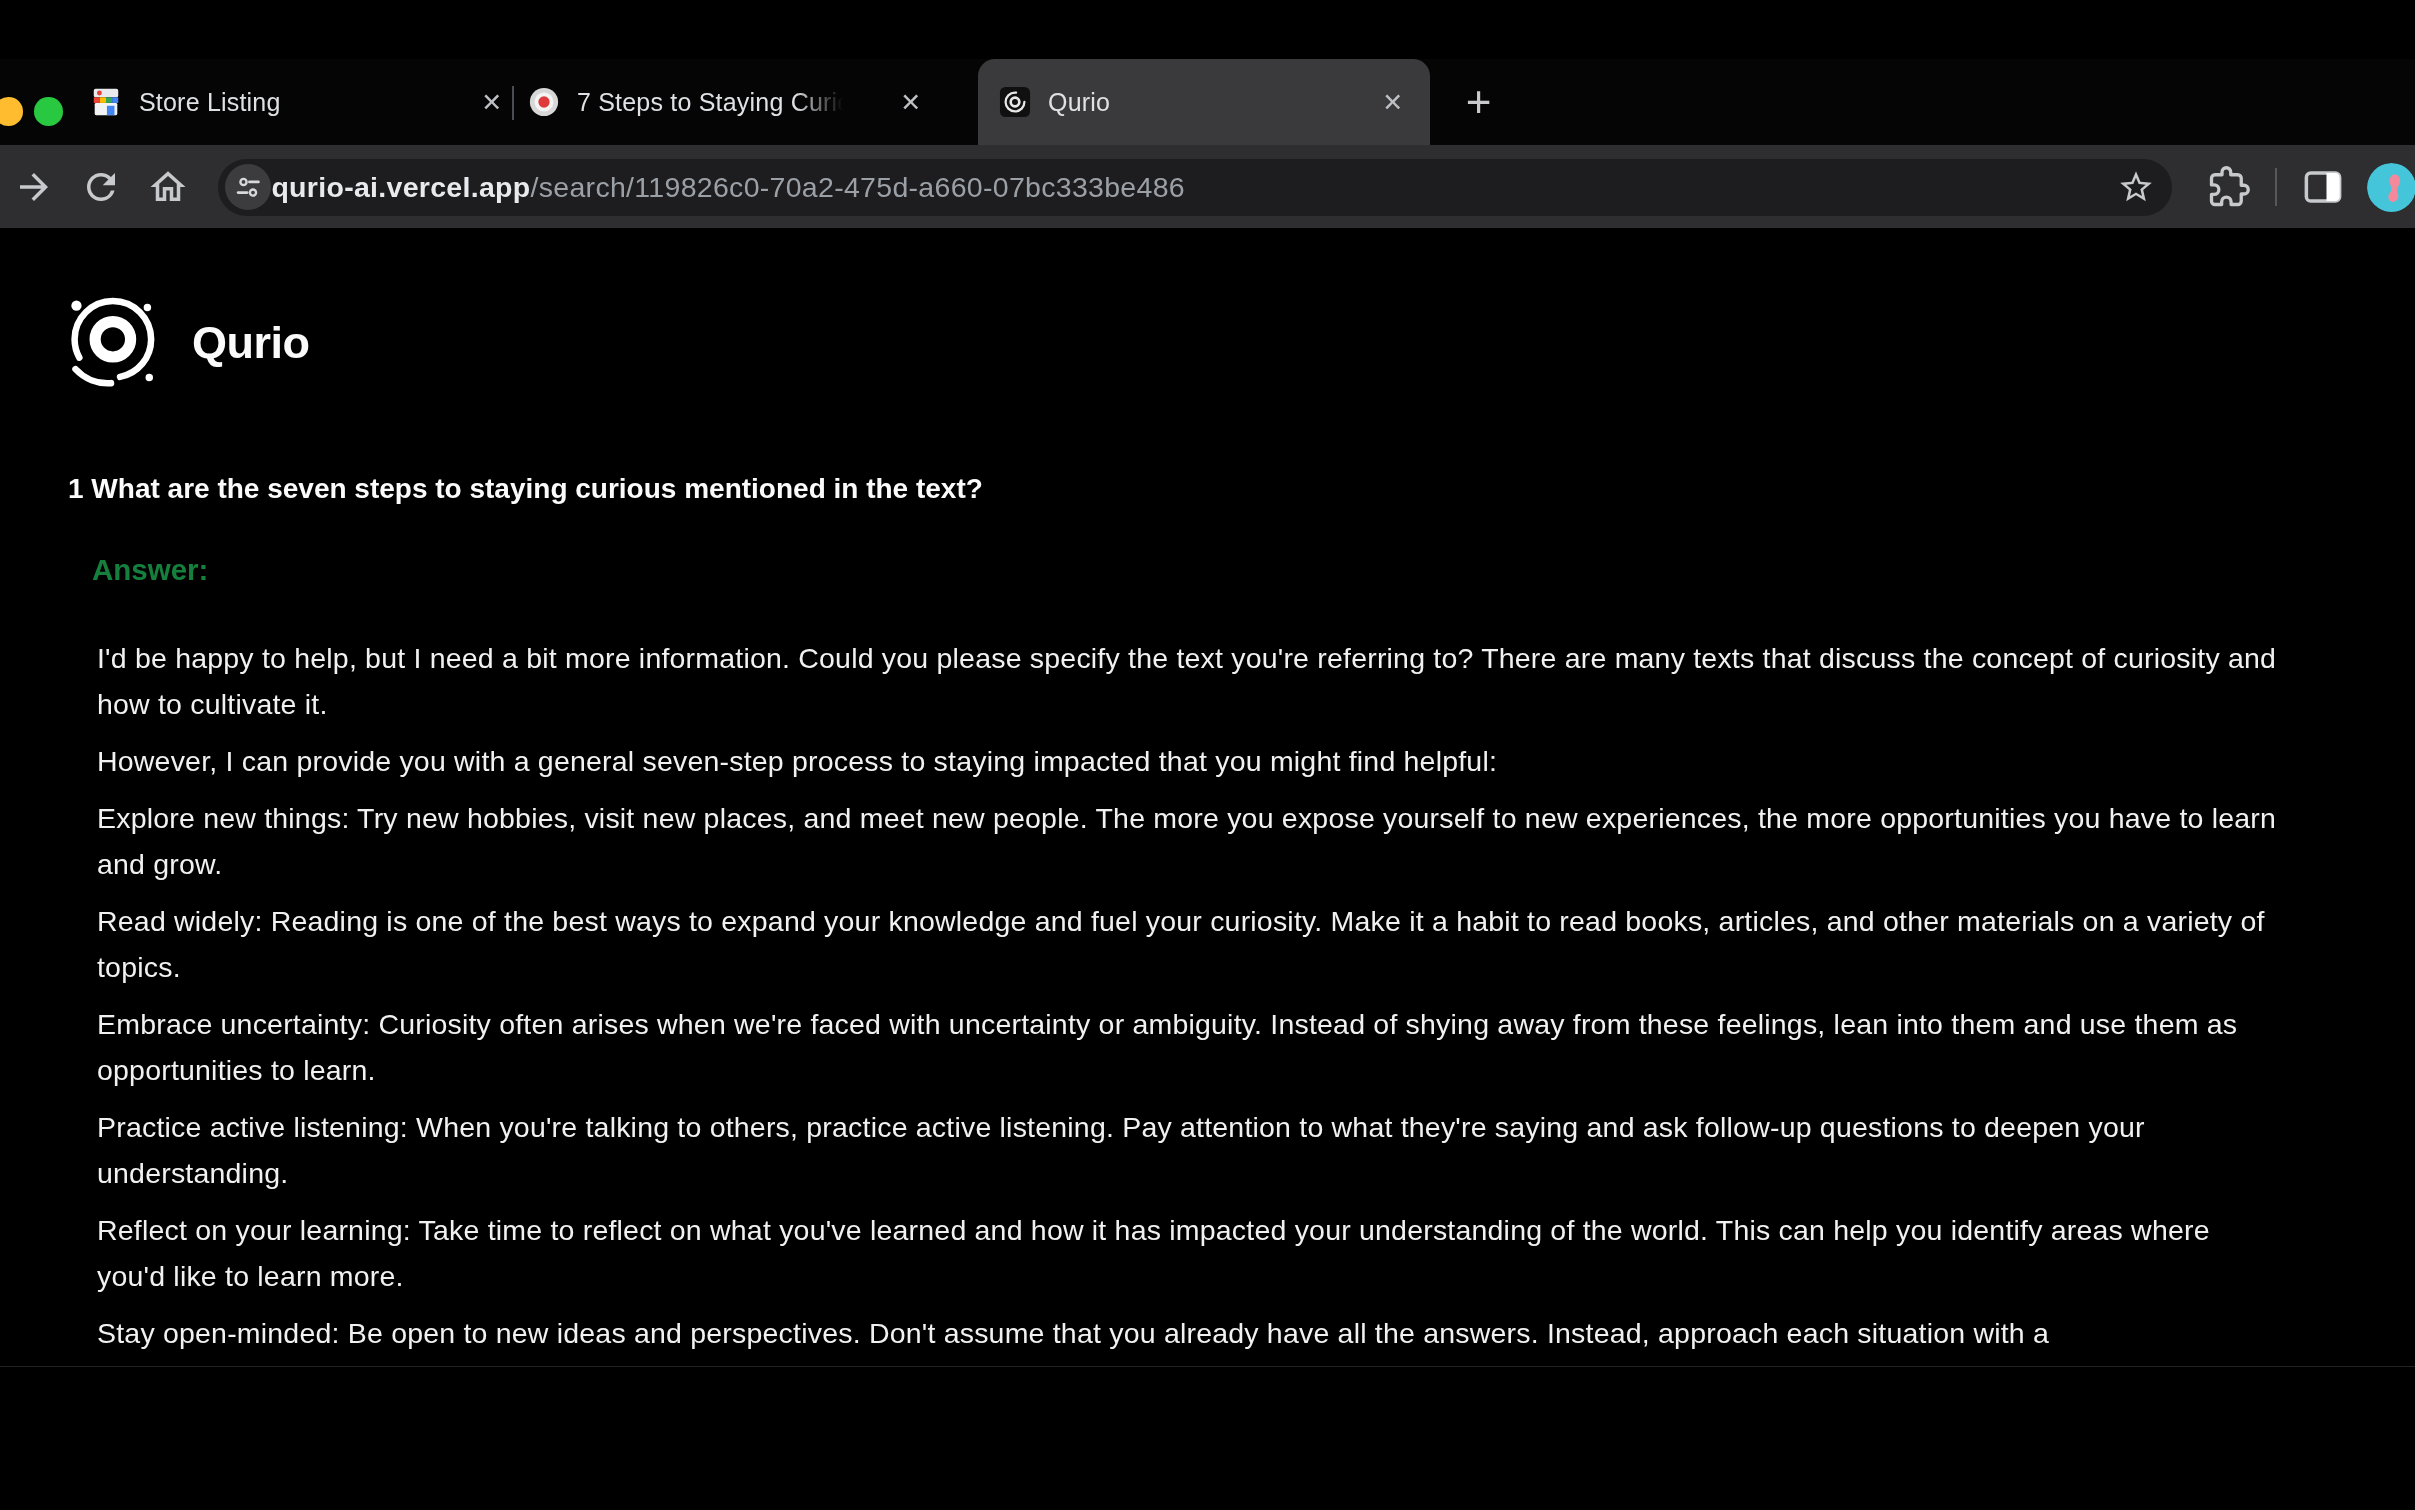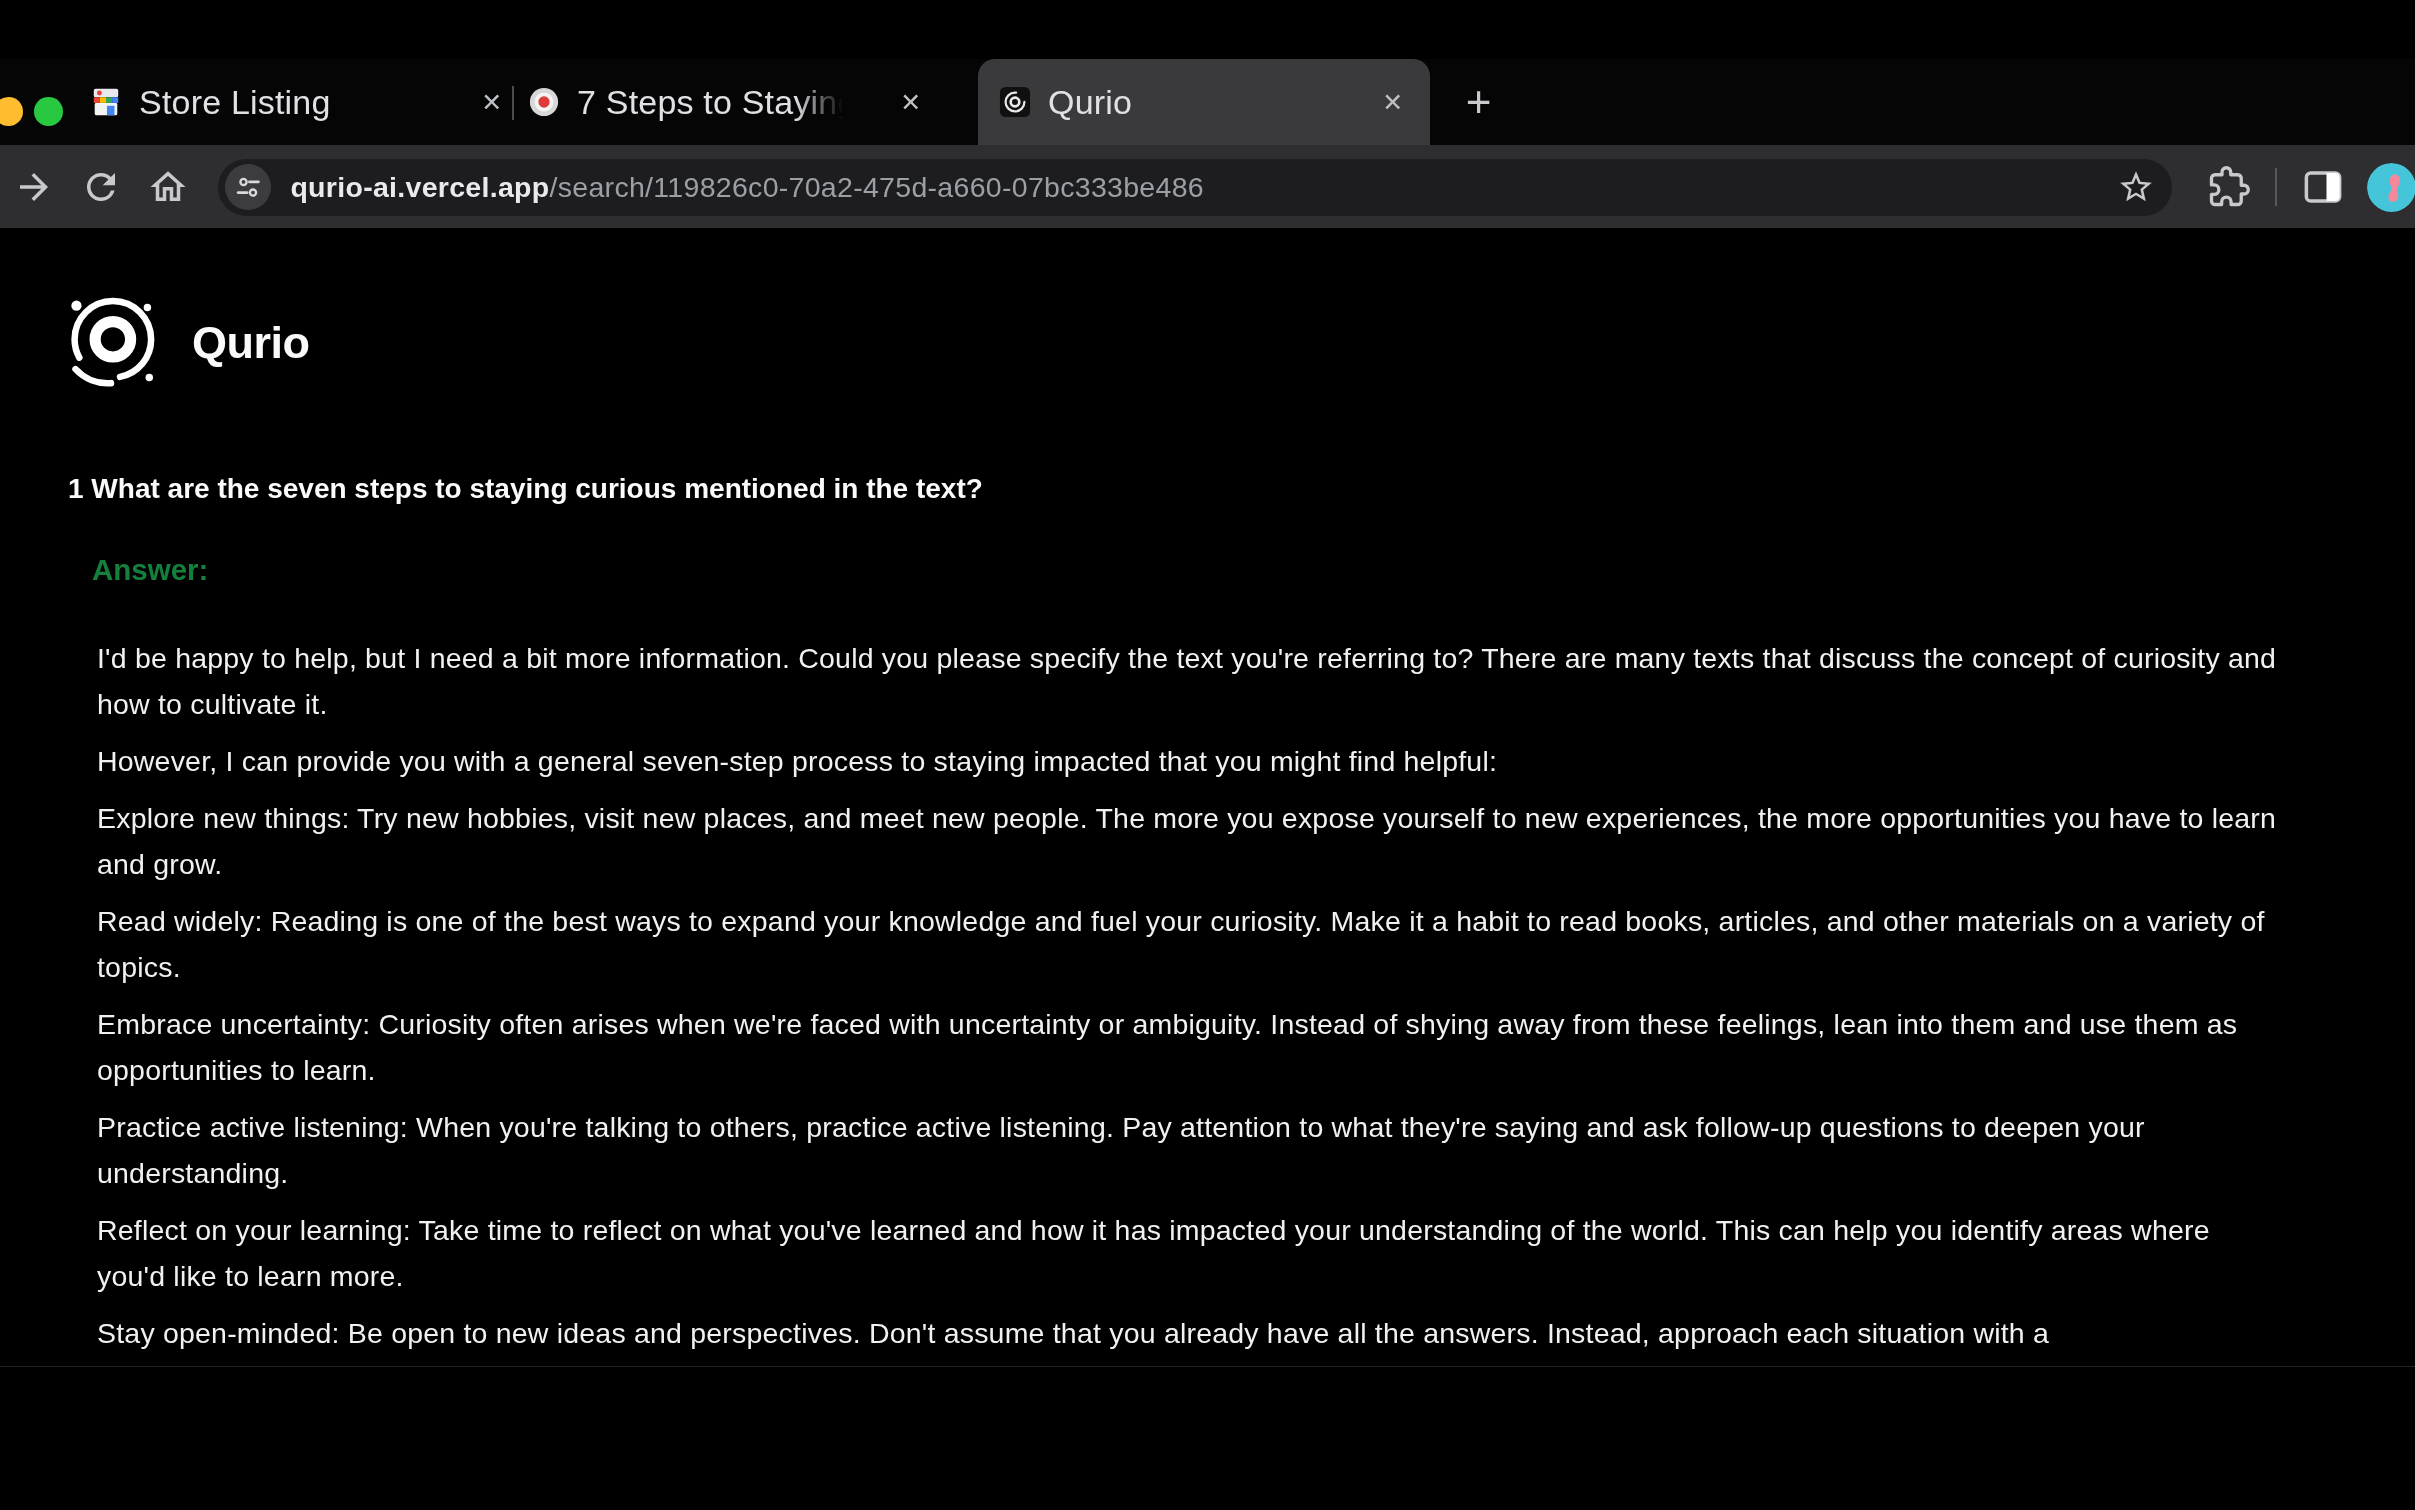--- a/index.html
+++ b/index.html
@@ -8,21 +8,21 @@
   .browser { position:absolute; inset:0; }
 
   
   .tabstrip { position:absolute; left:0; top:59px; width:2416px; height:86px; background:#050505; }
   .traffic { position:absolute; top:38px; width:28.5px; height:28.5px; border-radius:50%; }
   .traffic.yellow { left:-5.7px; background:#febc2e; }
   .traffic.green  { left:34px;  background:#28c840; }
 
   .tab { position:absolute; top:0; height:86px; display:flex; align-items:center; color:#dfe1e5; }
   .tab .favicon { width:32px; height:32px; margin-right:17px; flex:0 0 auto; }
-  .tab .title { font-size:34px; letter-spacing:0.2px; white-space:nowrap; overflow:hidden; }
+  .tab .title { font-size:25px; letter-spacing:0.2px; white-space:nowrap; overflow:hidden; }
   .tab .close { margin-left:auto; font-size:25px; color:#bdc1c6; padding:0 5.7px; }
   .tab1 { left:90px;  width:418px; }
   .tab2 { left:528px; width:399px; }
   .tab2 .title { max-width:266px;
      -webkit-mask-image:linear-gradient(90deg,#000 82%,transparent 100%);
      mask-image:linear-gradient(90deg,#000 82%,transparent 100%); }
   .tabsep { position:absolute; top:27px; width:1.9px; height:34px; background:#4a4d51; }
   .tab-active { left:978px; width:452px; background:#3a3a3c; border-radius:17px 17px 0 0;
                 padding:0 21px; height:86px; }
   .newtab { position:absolute; left:1453px; top:17px; width:51px; height:51px; color:#c7c9cc;
@@ -30,21 +30,21 @@
 
   
   .toolbar { position:absolute; left:0; top:145px; width:2416px; height:84px; background:#2e2e30;
              display:flex; align-items:center; }
   .tool-icon { width:42px; height:42px; color:#c7c9cc; flex:0 0 auto; }
   .fwd { margin-left:13.3px; } .reload { margin-left:25px; } .home { margin-left:25px; }
   .omnibox { margin-left:28.5px; width:1967px; height:57px; background:#1d1d1f; border-radius:28.5px;
              display:flex; align-items:center; padding:0 17px 0 7.6px; }
   .site-chip { width:46px; height:46px; border-radius:50%; background:#3c3c3e;
                display:flex; align-items:center; justify-content:center; }
-  .url { margin-left:19px; font-size:28.5px; letter-spacing:0.3px; white-space:nowrap; flex:1 1 auto;
+  .url { font-size:28.5px; letter-spacing:0.3px; white-space:nowrap; flex:1 1 auto;
          overflow:hidden; }
   .url .host { color:#e8eaed; font-weight:700; }
   .url .path { color:#9aa0a6; font-weight:400; }
   .star { width:38px; height:38px; color:#c7c9cc; }
   .after-box { display:flex; align-items:center; margin-left:36px; }
   .vdiv { width:1.9px; height:38px; background:#55585c; margin:0 25px; }
   .avatar { width:49px; height:49px; border-radius:50%; margin-left:23px; overflow:hidden; }
 
   
   .content { position:absolute; left:0; top:228px; width:2416px; height:1139px; background:#000;

